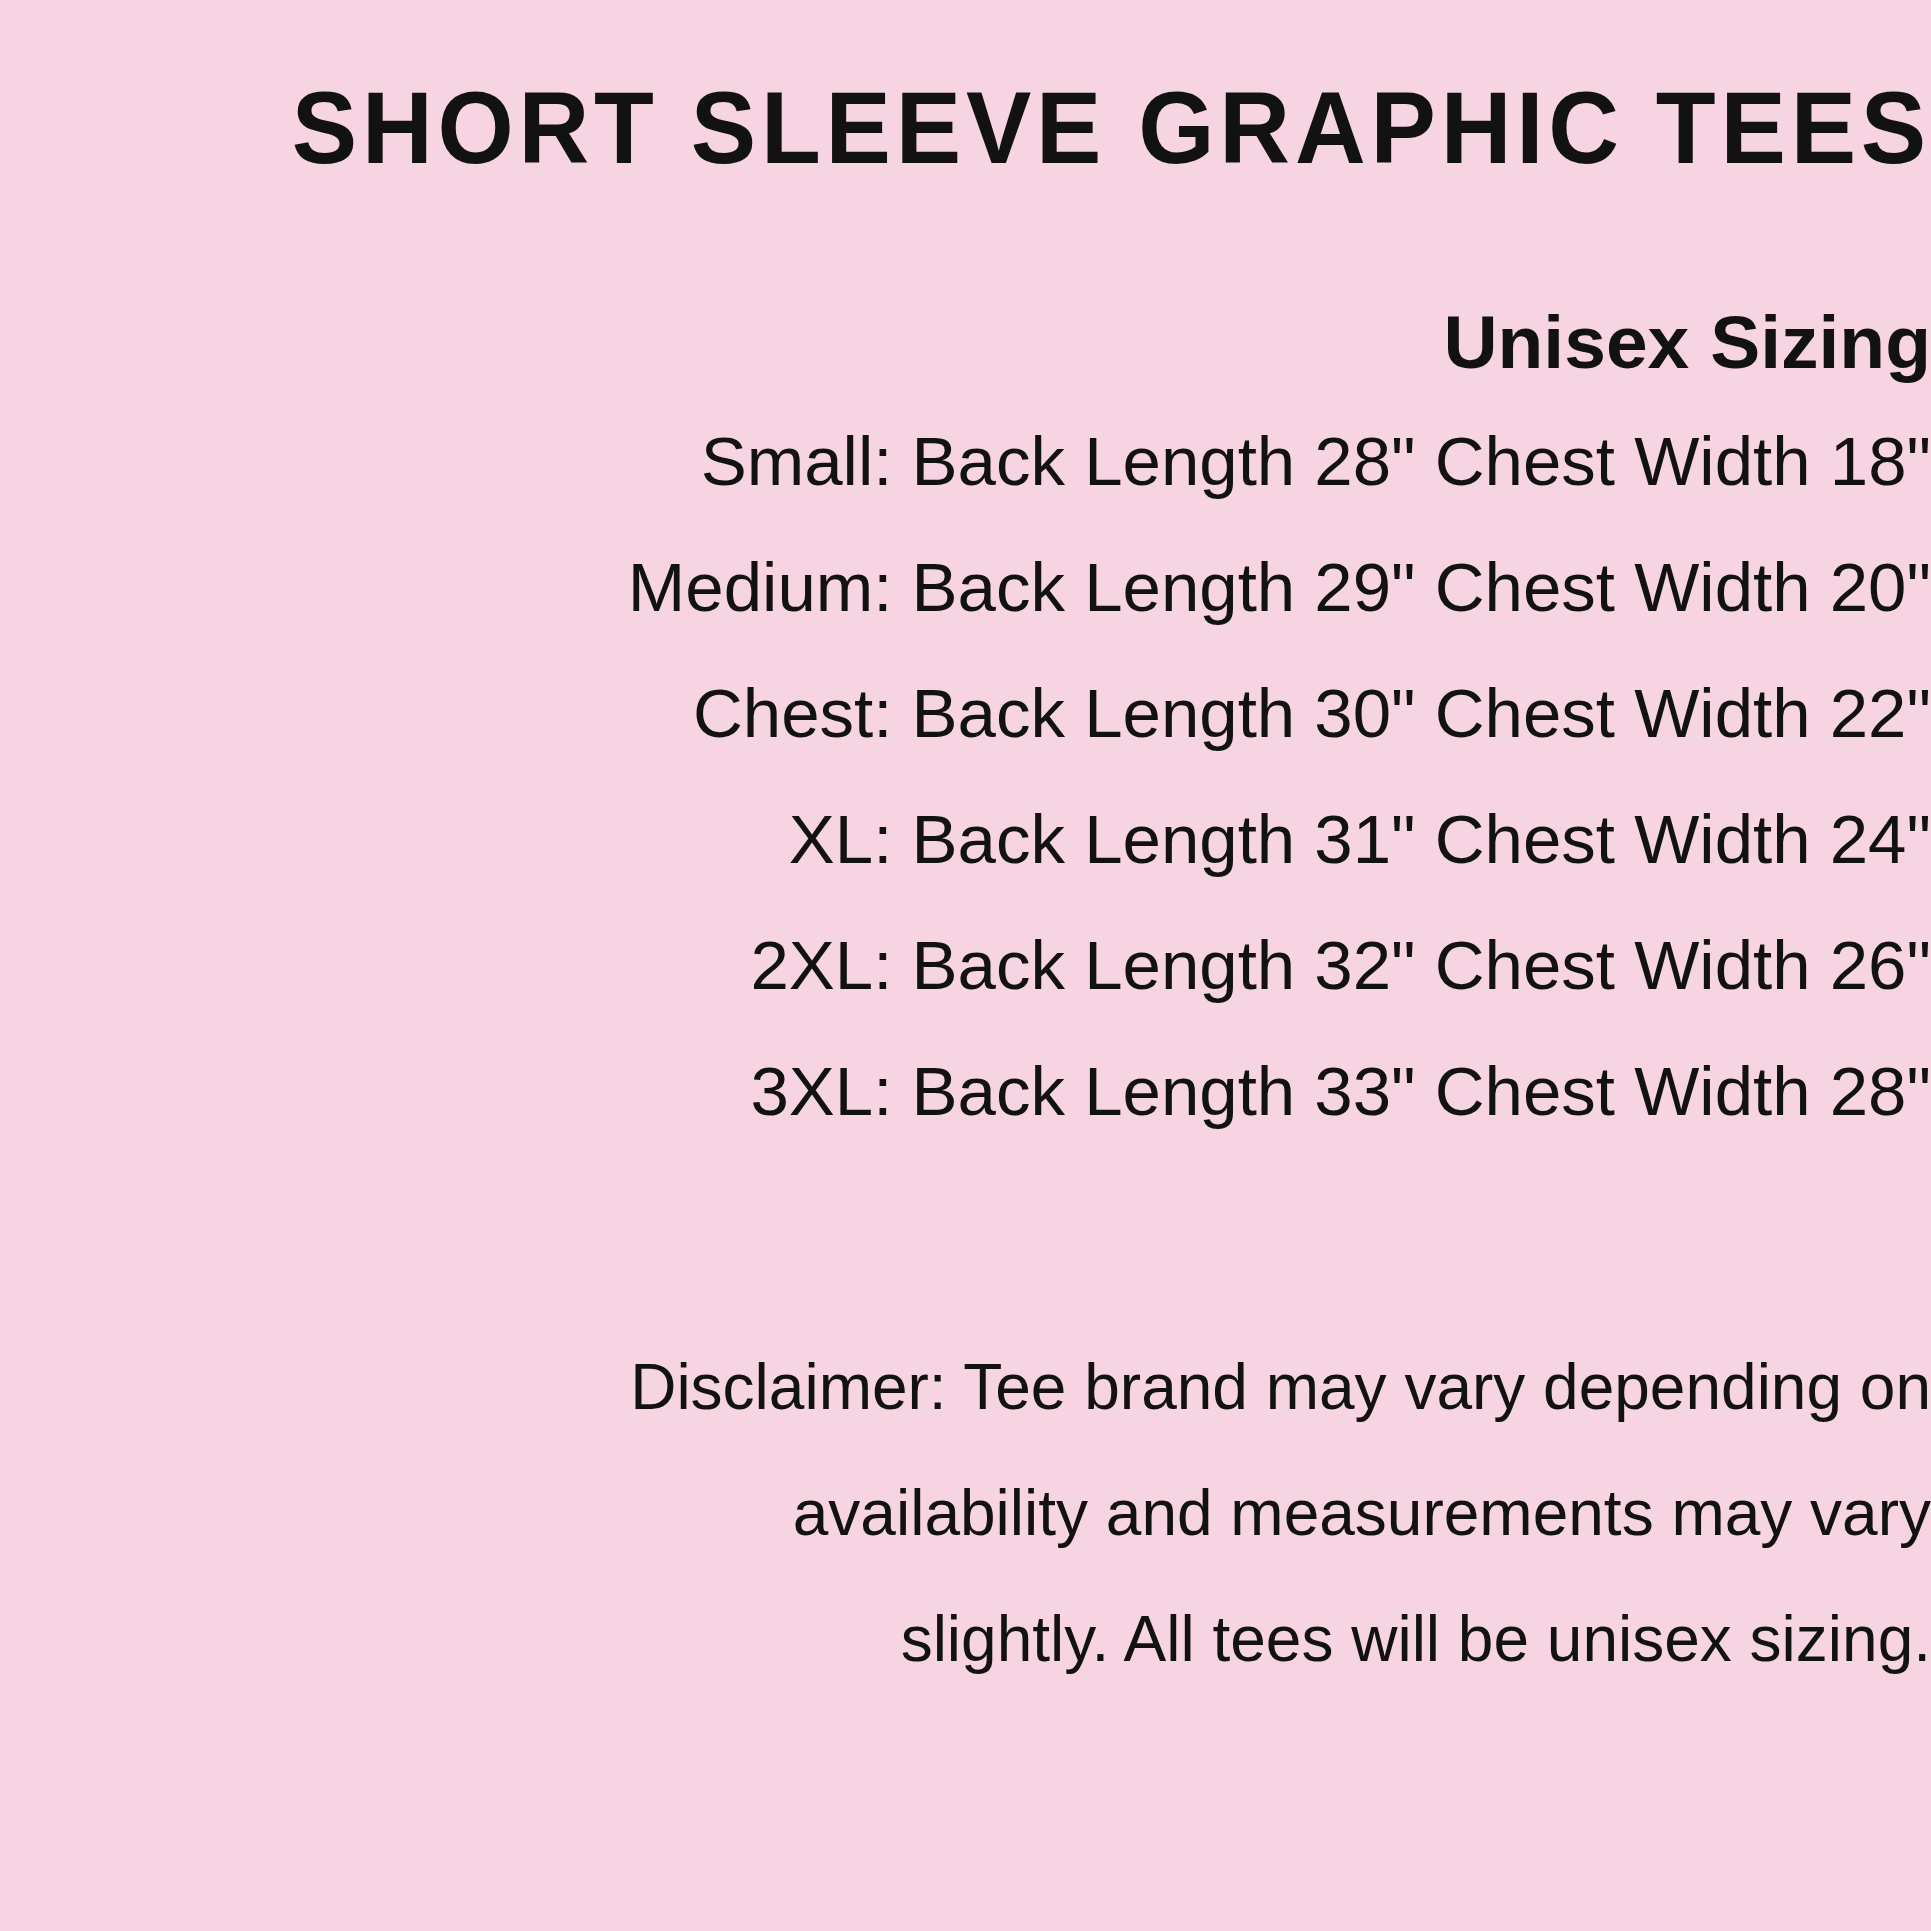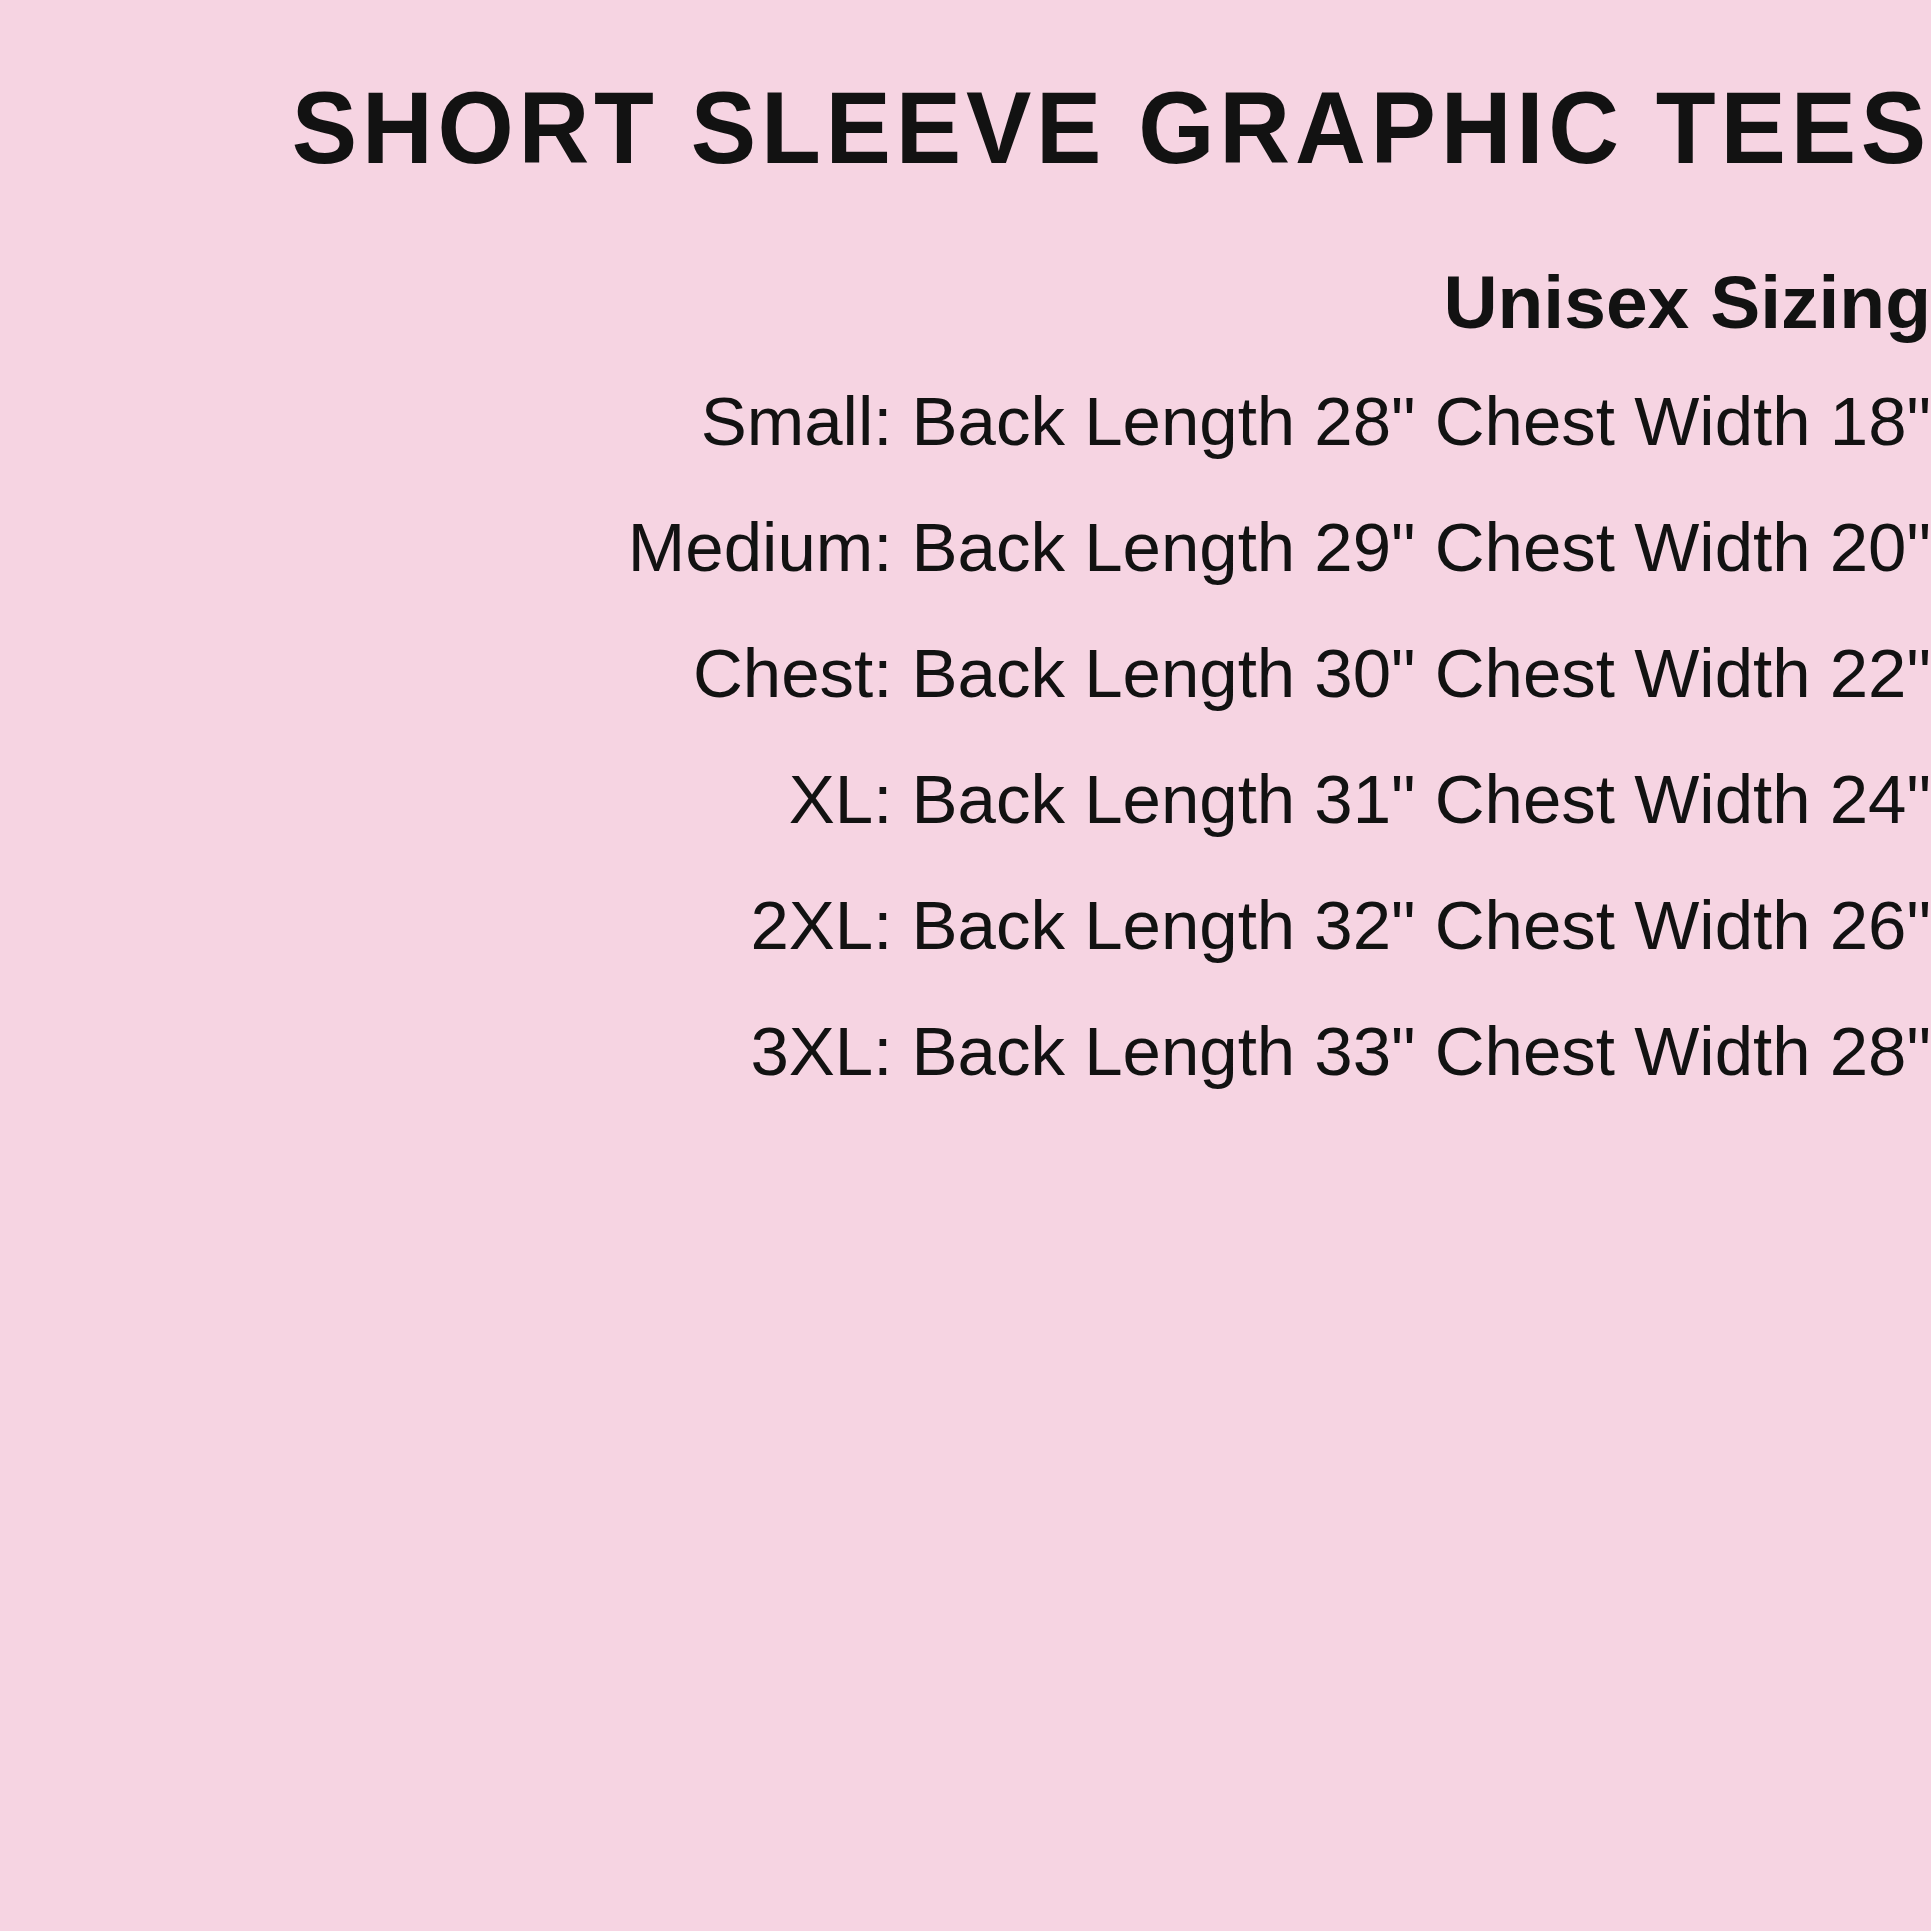--- a/index.html
+++ b/index.html
@@ -20,21 +20,21 @@
     padding-top: 68px;
     font-size: 98px;
     line-height: 106px;
     font-weight: 800;
     letter-spacing: 4.8px;
     transform: scaleY(1.05);
     transform-origin: top center;
     white-space: nowrap;
   }
   .sizing-heading {
-    margin-top: 80px;
+    margin-top: 120px;
     font-size: 75px;
     line-height: 97px;
     font-weight: 700;
   }
   .size-rows {
     margin-top: 7.7px;
   }
   .size-row {
     font-size: 69px;
     line-height: 126px;
@@ -75,15 +75,20 @@
       <span class="size-label">XL</span><span>: Back Length 31" Chest Width 24"</span>
     </div>
     <div class="size-row">
       <span class="size-label">2XL</span><span>: Back Length 32" Chest Width 26"</span>
     </div>
     <div class="size-row">
       <span class="size-label">3XL</span><span>: Back Length 33" Chest Width 28"</span>
     </div>
   </div>
 
+  <div class="disclaimer">
+    <div class="disclaimer-line">Disclaimer: Tee brand may vary depending on</div>
+    <div class="disclaimer-line">availability and measurements may vary</div>
+    <div class="disclaimer-line">slightly. All tees will be unisex sizing.</div>
+  </div>
 
 </div>
 
 
 </body></html>

